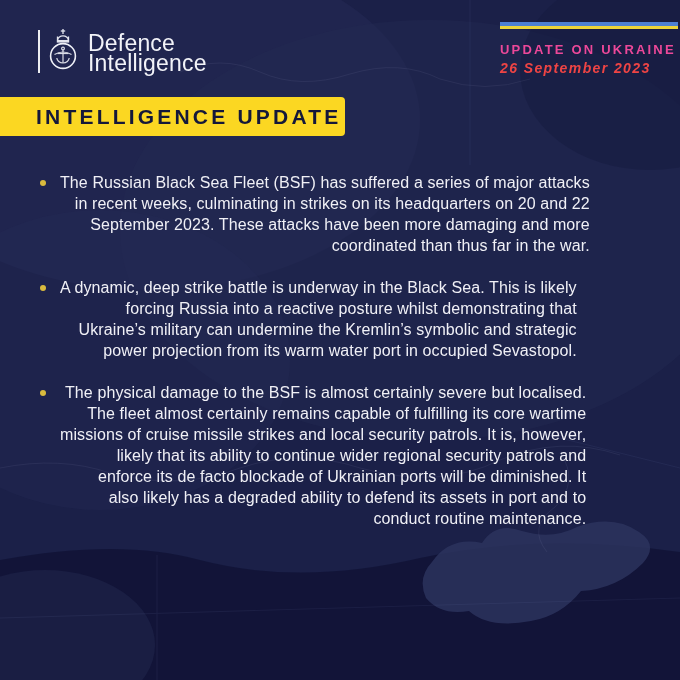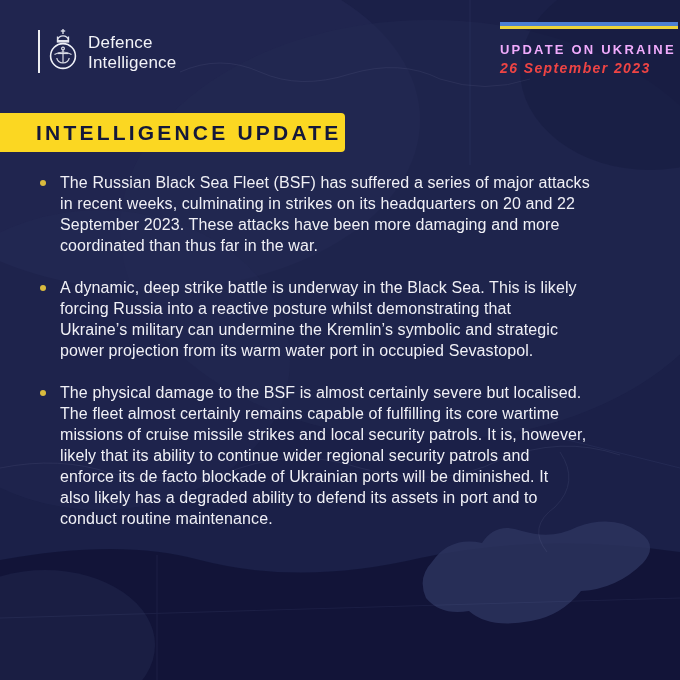--- a/index.html
+++ b/index.html
@@ -9,41 +9,41 @@
     background:#1b2048;
     font-family:"Liberation Sans",sans-serif;
     -webkit-font-smoothing:antialiased;
   }
   .map-bg{position:absolute;inset:0;width:680px;height:680px;display:block;}
 
   
   .logo{position:absolute;left:38px;top:28px;display:flex;align-items:flex-start;}
   .logo-bar{width:2px;height:43px;background:rgba(255,255,255,.92);margin-top:2px;}
   .logo-emblem{margin-left:7px;width:32px;height:44px;}
-  .logo-text{margin-left:9px;margin-top:5px;color:#f2f3f8;font-size:17px;line-height:20px;letter-spacing:.2px;}
+  .logo-text{margin-left:9px;margin-top:5px;color:#f2f3f8;font-size:23px;line-height:20px;letter-spacing:.2px;}
 
   .update-block{position:absolute;left:500px;top:22px;width:178px;}
   .flag{width:178px;height:7px;display:flex;flex-direction:column;}
   .flag-blue{height:4px;}
   .flag-yellow{height:3px;}
-  .update-title{margin-top:13px;color:#f0abfc;font-size:13px;font-weight:700;letter-spacing:2.2px;white-space:nowrap;}
+  .update-title{margin-top:13px;color:#ec4899;font-size:13px;font-weight:700;letter-spacing:2.2px;white-space:nowrap;}
   .update-date{margin-top:3px;color:#ef4444;font-size:14px;font-style:italic;font-weight:600;letter-spacing:1.4px;white-space:nowrap;}
 
   
   .banner{
     position:absolute;left:0;top:97px;width:309px;height:39px;
     border-radius:0 4px 4px 0;
     display:flex;align-items:center;padding-left:36px;
   }
   .banner-label{font-size:21px;font-weight:800;letter-spacing:3.2px;white-space:nowrap;}
 
   
   .content{position:absolute;left:0;top:168px;width:680px;padding:0;}
   .bullet-list{list-style:none;margin:0;padding:4px 30px 0 40px;}
-  .bullet-item{display:flex;margin:0 0 21px 0;}
+  .bullet-item{display:flex;margin:0 0 21px 0;text-align:right;}
   .bullet-dot{flex:0 0 6px;width:6px;height:6px;border-radius:50%;margin:8px 14px 0 0;}
   .bullet-text{
     margin:0;color:#f0f0f6;font-size:16px;line-height:21px;letter-spacing:.1px;
     white-space:pre-line;
   }
 </style>
 </head>
 <body style="background: rgb(27, 32, 72);">
 
 <svg class="map-bg" viewBox="0 0 680 680" aria-hidden="true">
@@ -99,21 +99,21 @@
 
 <div class="update-block">
   <div class="flag">
     <div class="flag-blue" style="background: rgb(77, 128, 210);"></div>
     <div class="flag-yellow" style="background: rgb(236, 212, 57);"></div>
   </div>
   <div class="update-title">UPDATE ON UKRAINE</div>
   <div class="update-date">26 September 2023</div>
 </div>
 
-<div class="banner" style="background: rgb(251, 215, 34); margin-top: 16px;">
+<div class="banner" style="background: rgb(251, 215, 34);">
   <span class="banner-label" style="color: rgb(20, 24, 58);">INTELLIGENCE UPDATE</span>
 </div>
 
 <div class="content">
   <ul class="bullet-list">
     <li class="bullet-item">
       <span class="bullet-dot" style="background: rgb(217, 186, 62);"></span>
       <p class="bullet-text" style="color: rgb(240, 240, 246);">The Russian Black Sea Fleet (BSF) has suffered a series of major attacks
 in recent weeks, culminating in strikes on its headquarters on 20 and 22
 September 2023. These attacks have been more damaging and more

